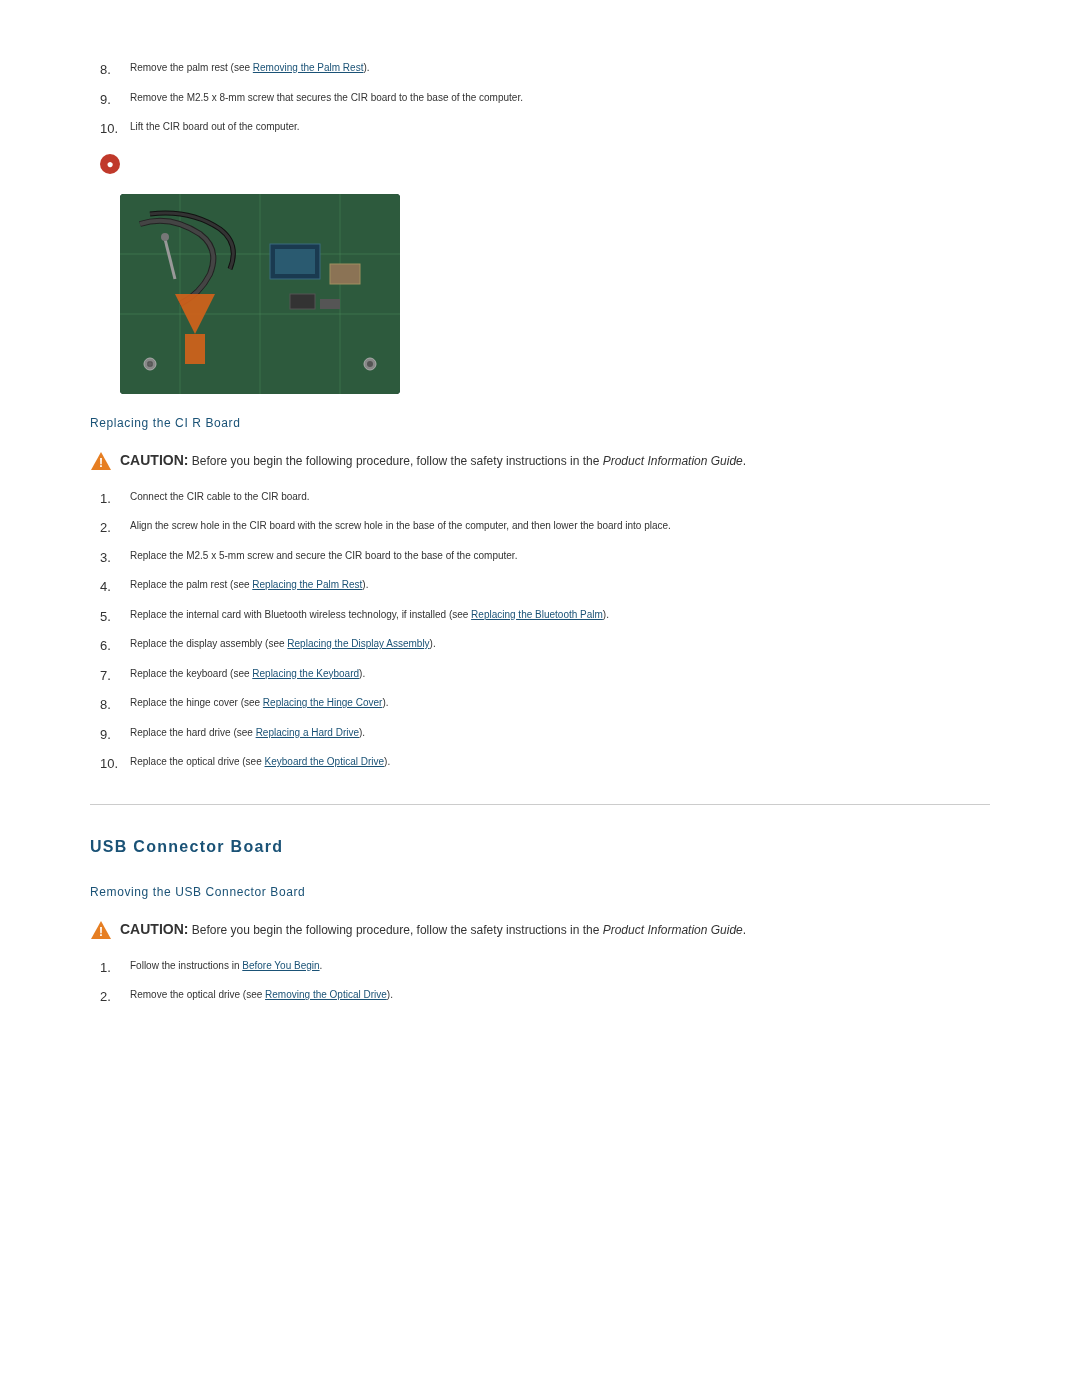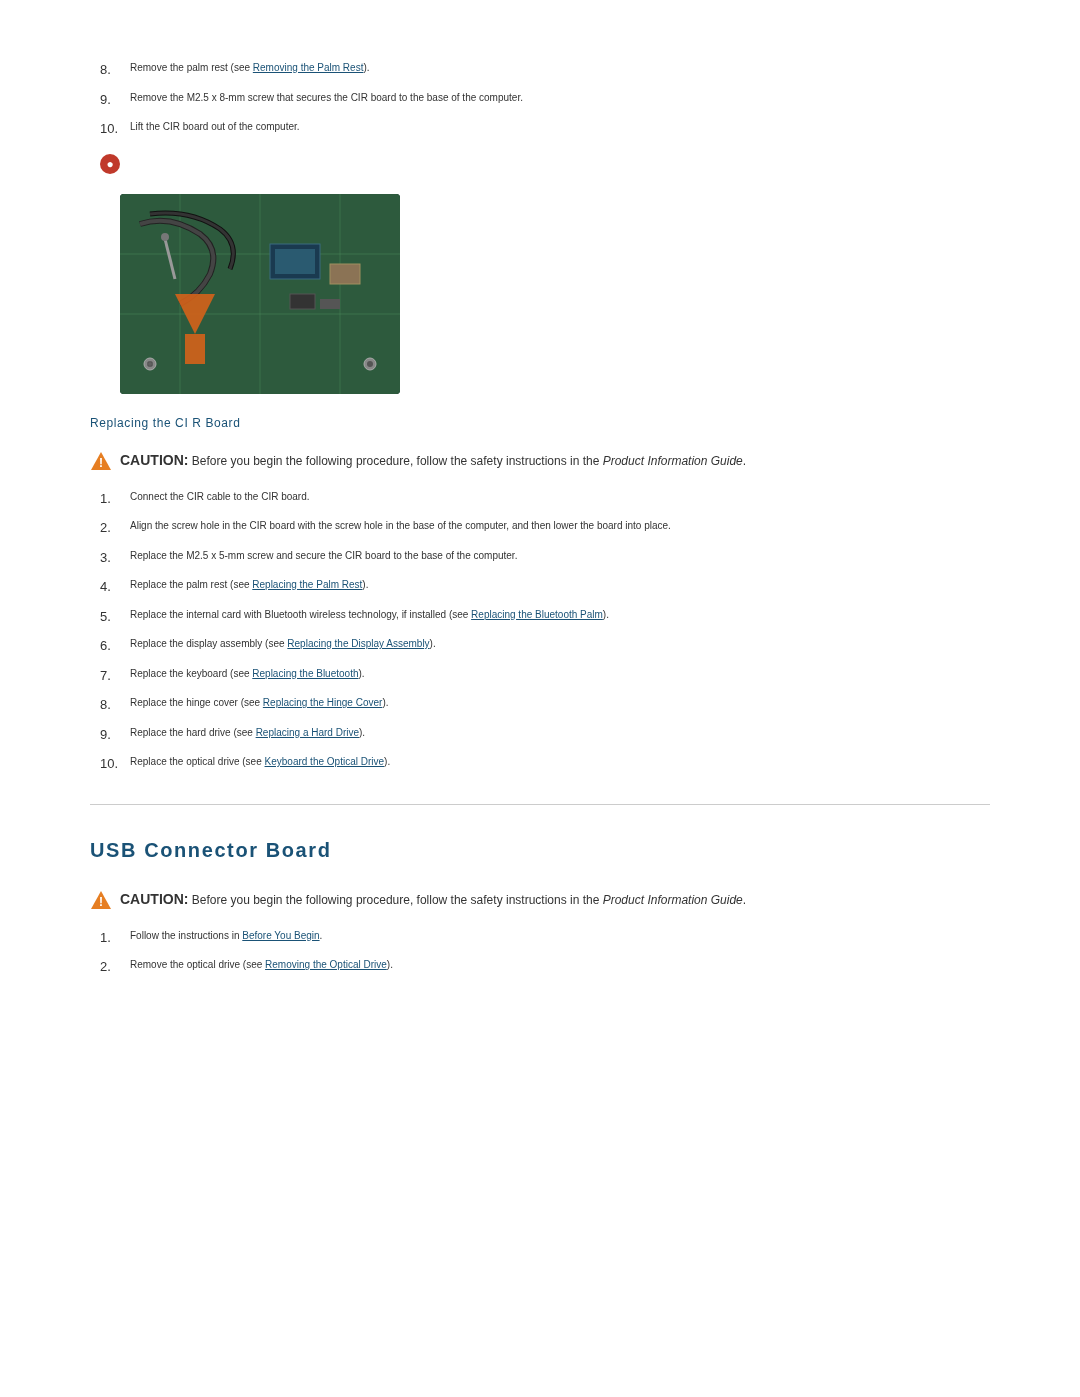--- a/index.html
+++ b/index.html
@@ -142,21 +142,21 @@
       position: relative;
     }
 
     .hr-divider {
       border: none;
       border-top: 1px solid #ccc;
       margin: 30px 0;
     }
 
     .section-heading-major {
-      font-size: 20px;
+      font-size: 16px;
       color: #1a5276;
       font-weight: bold;
       letter-spacing: 0.08em;
       margin-bottom: 24px;
       margin-top: 10px;
     }
 
     em {
       font-style: italic;
     }
@@ -277,21 +277,21 @@
       </li>
       <li>
         <span class="num">6.</span>
         <span class="text">
           Replace the display assembly (see <a href="#replacing-display-assembly">Replacing the Display Assembly</a>).
         </span>
       </li>
       <li>
         <span class="num">7.</span>
         <span class="text">
-          Replace the keyboard (see <a href="#replacing-keyboard">Replacing the Bluetooth</a>).
+          Replace the keyboard (see <a href="#replacing-keyboard">Replacing the Keyboard</a>).
         </span>
       </li>
       <li>
         <span class="num">8.</span>
         <span class="text">
           Replace the hinge cover (see <a href="#replacing-hinge-cover">Replacing the Hinge Cover</a>).
         </span>
       </li>
       <li>
         <span class="num">9.</span>
@@ -306,20 +306,21 @@
         </span>
       </li>
     </ol>
   </div>
 
   <hr class="hr-divider">
 
   <div class="page-section">
     <h1 class="section-heading-major">USB Connector Board</h1>
 
+    <h2 class="section-title">Removing the USB Connector Board</h2>
 
     <div class="caution-block">
       <div class="caution-icon">
         <svg width="22" height="20" viewBox="0 0 22 20" xmlns="http://www.w3.org/2000/svg">
           <polygon points="11,1 21,19 1,19" fill="#e67e22"></polygon>
           <text x="11" y="16" text-anchor="middle" fill="white" font-size="12" font-weight="bold">!</text>
         </svg>
       </div>
       <span class="caution-text">
         <span class="caution-label">CAUTION:</span>

